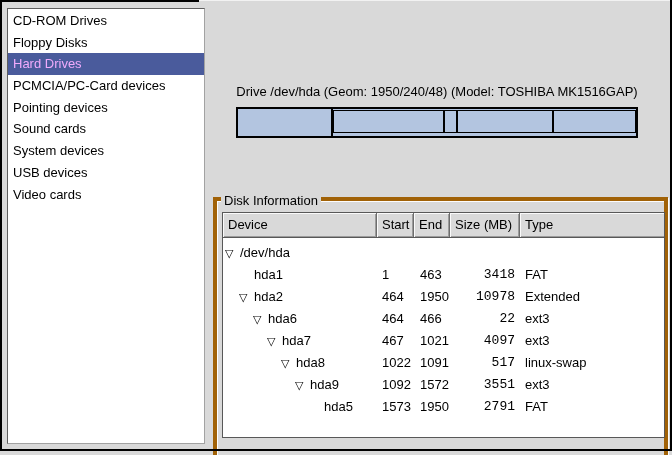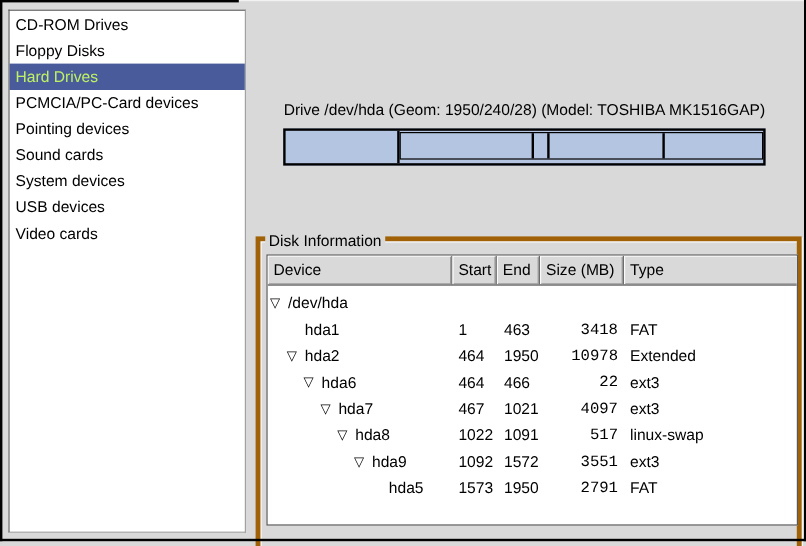--- a/index.html
+++ b/index.html
@@ -10,21 +10,21 @@
     border-left:2px solid #000;border-right:2px solid #000;border-bottom:2px solid #000;
     pointer-events:none;}
   .top-black{position:absolute;left:0;top:0;width:199px;height:2px;background:#000;}
   .top-hl{position:absolute;left:199px;top:0;right:2px;height:1px;background:#f2f2f2;}
 
   
   .sidebar{position:absolute;left:7px;top:8px;width:198px;height:436px;box-sizing:border-box;
     background:#fff;border:1px solid;border-color:#5f5f5f #a2a2a2 #a2a2a2 #5f5f5f;padding-top:1px;}
   .sb-item{height:21.7px;line-height:21.7px;padding-left:5px;font-size:13px;white-space:nowrap;
     overflow:hidden;cursor:default;}
-  .sb-item.selected{background:var(--sel,#4a5b9c);color:#bef264;}
+  .sb-item.selected{background:var(--sel,#4a5b9c);color:#f0abfc;}
 
   
   .drive-label{position:absolute;left:230px;top:84px;width:414px;text-align:center;
     font-size:13px;white-space:nowrap;}
   .disk-bar{position:absolute;left:236px;top:107px;width:402px;height:31px;box-sizing:border-box;
     background:var(--bar,#b3c5e0);border:2px solid #000;}
   .seg-primary{position:absolute;left:0;top:0;bottom:0;border-right:2px solid #000;}
   .extended{position:absolute;left:95px;right:0;top:1px;bottom:3px;border:1px solid #000;
     display:flex;box-sizing:border-box;}
   .bar-seg{height:100%;box-sizing:border-box;}
@@ -65,21 +65,21 @@
       <div class="sb-item">Floppy Disks</div>
       <div class="sb-item selected">Hard Drives</div>
       <div class="sb-item">PCMCIA/PC-Card devices</div>
       <div class="sb-item">Pointing devices</div>
       <div class="sb-item">Sound cards</div>
       <div class="sb-item">System devices</div>
       <div class="sb-item">USB devices</div>
       <div class="sb-item">Video cards</div>
     </div>
 
-  <div class="drive-label">Drive /dev/hda (Geom: 1950/240/28) (Model: TOSHIBA MK1516GAP)</div>
+  <div class="drive-label">Drive /dev/hda (Geom: 1950/240/48) (Model: TOSHIBA MK1516GAP)</div>
 
   <div class="disk-bar">
     <div class="seg-primary" style="width: 93px;"></div>
     <div class="extended">
         <div class="bar-seg" style="width: 111px; border-right: 2px solid rgb(0, 0, 0);"></div>
         <div class="bar-seg" style="width: 13px; border-right: 2px solid rgb(0, 0, 0);"></div>
         <div class="bar-seg" style="width: 96px; border-right: 2px solid rgb(0, 0, 0);"></div>
         <div class="bar-seg" style="flex: 1 1 0%;"></div>
       </div>
   </div>

